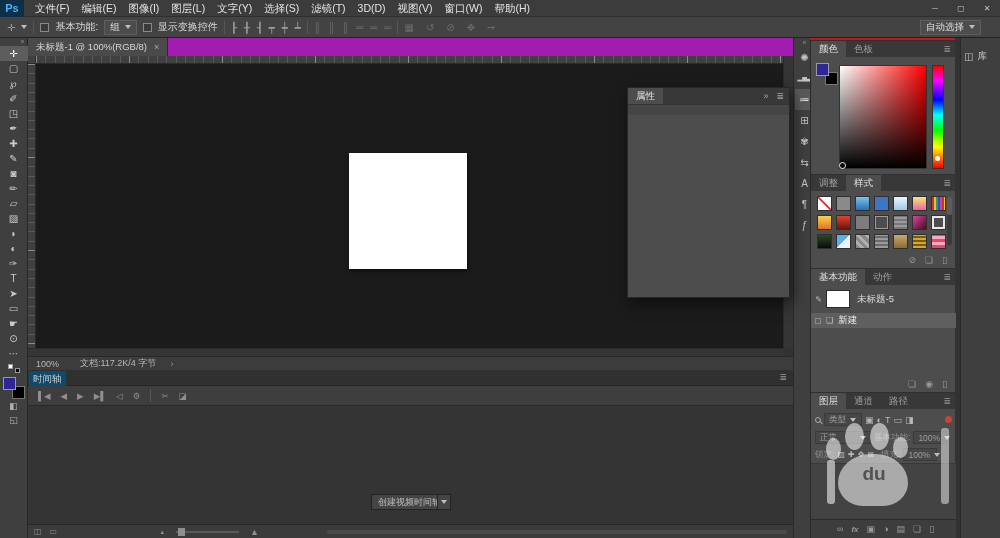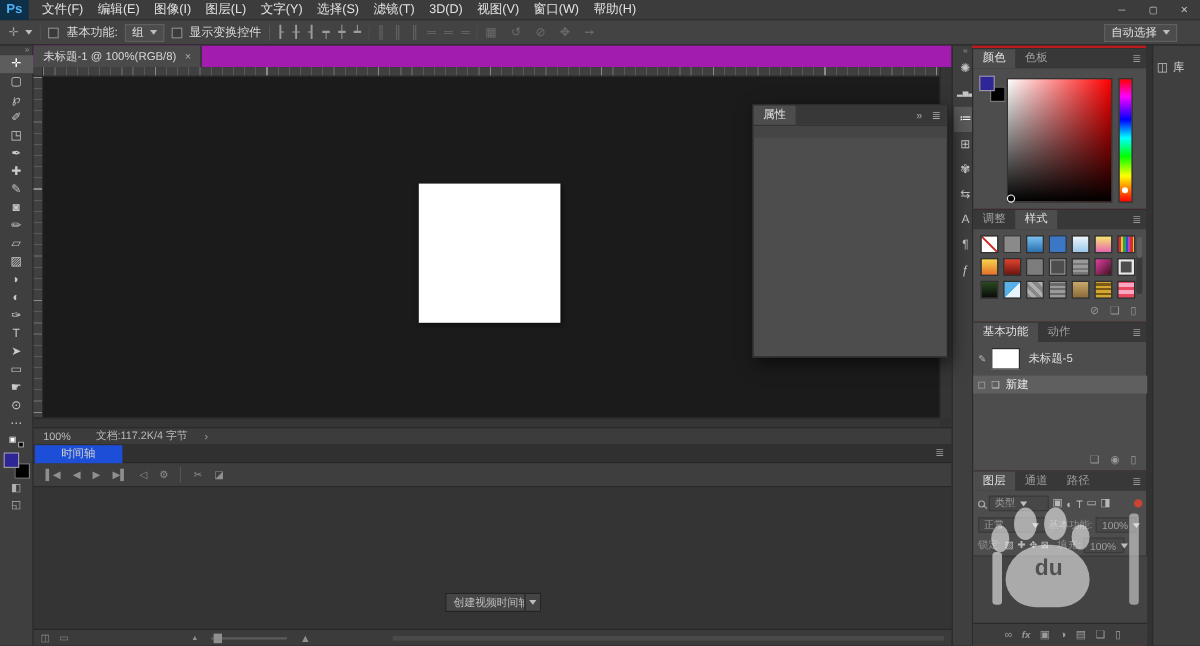--- a/index.html
+++ b/index.html
@@ -51,21 +51,21 @@
   #whitedoc{position:absolute;left:313px;top:89px;width:118px;height:116px;background:#ffffff;box-shadow:1px 2px 4px rgba(0,0,0,.6)}
   #vscroll{left:783px;top:56px;width:10px;height:292px;background:#353535;border-left:1px solid #2a2a2a}
   #hscrollstrip{left:28px;top:348px;width:755px;height:8px;background:#353535;border-top:1px solid #2a2a2a}
   #statusbar{left:28px;top:356px;width:765px;height:14px;background:#3c3c3c;border-top:1px solid #292929;display:flex;align-items:center;font-size:9px;color:#b8b8b8;gap:14px;padding:0 8px}
   .statzoom{min-width:30px}
   .statarrow{color:#9a9a9a}
 
   
   #timeline{left:28px;top:370px;width:765px;height:168px;background:#343434}
   .tl-tabrow{position:absolute;left:0;top:0;width:765px;height:16px;background:#303030;border-bottom:1px solid #262626}
-  .tl-tab{position:absolute;left:1px;top:1px;height:16px;background:#1d4ed8;color:#cfcfcf;font-size:9.5px;line-height:16px;padding:0 22px}
+  .tl-tab{position:absolute;left:1px;top:1px;height:16px;background:#0c4a6e;color:#cfcfcf;font-size:9.5px;line-height:16px;padding:0 4px}
   .tl-menu{position:absolute;right:6px;top:2px;color:#999;font-size:9px}
   .tl-transport{position:absolute;left:0;top:16px;width:765px;height:20px;background:#3e3e3e;border-bottom:1px solid #282828;display:flex;align-items:center;gap:10px;padding:0 10px;font-size:8.5px;color:#8f8f8f}
   .tl-body{position:absolute;left:0;top:36px;width:765px;height:488px}
   .tl-create{position:absolute;left:343px;top:88px;height:16px;background:#454545;border:1px solid #232323;color:#bdbdbd;font-size:9px;line-height:14px;padding:0 6px}
   .tl-create-dd{position:absolute;left:409px;top:88px;width:14px;height:16px;background:#454545;border:1px solid #232323;display:flex;align-items:center;justify-content:center}
   .tl-bottom{position:absolute;left:0;bottom:0;width:765px;height:14px;background:#3b3b3b;border-top:1px solid #282828;display:flex;align-items:center;gap:8px;padding:0 6px;font-size:8px;color:#8f8f8f}
   .tl-zoomslider{width:70px;height:2px;background:#5a5a5a;position:relative;margin:0 3px}
   .tl-zoomslider i{position:absolute;left:2px;top:-3px;width:7px;height:8px;background:#8f8f8f}
   .tl-hthumb{flex:0 0 460px;height:4px;background:#4a4a4a;border-radius:2px;margin-left:60px}
 
@@ -412,21 +412,21 @@
 
   <div id="layerspanel" class="panel">
     <div class="phead">
       <span class="ptab act">图层</span>
       <span class="ptab">通道</span>
       <span class="ptab">路径</span>
       <span class="pmenu">≣</span>
     </div>
     <div class="lrow lr-filter">
       <span class="mag"></span>
-      <span class="ddsm" style="width:50px">
+      <span class="ddsm" style="width:38px">
         <span>类型</span>
         <span class="caret"></span>
       </span>
       <span class="lfi">▣</span>
       <span class="lfi">◐</span>
       <span class="lfi">T</span>
       <span class="lfi">▭</span>
       <span class="lfi">◨</span>
       <span class="reddot"></span>
     </div>

